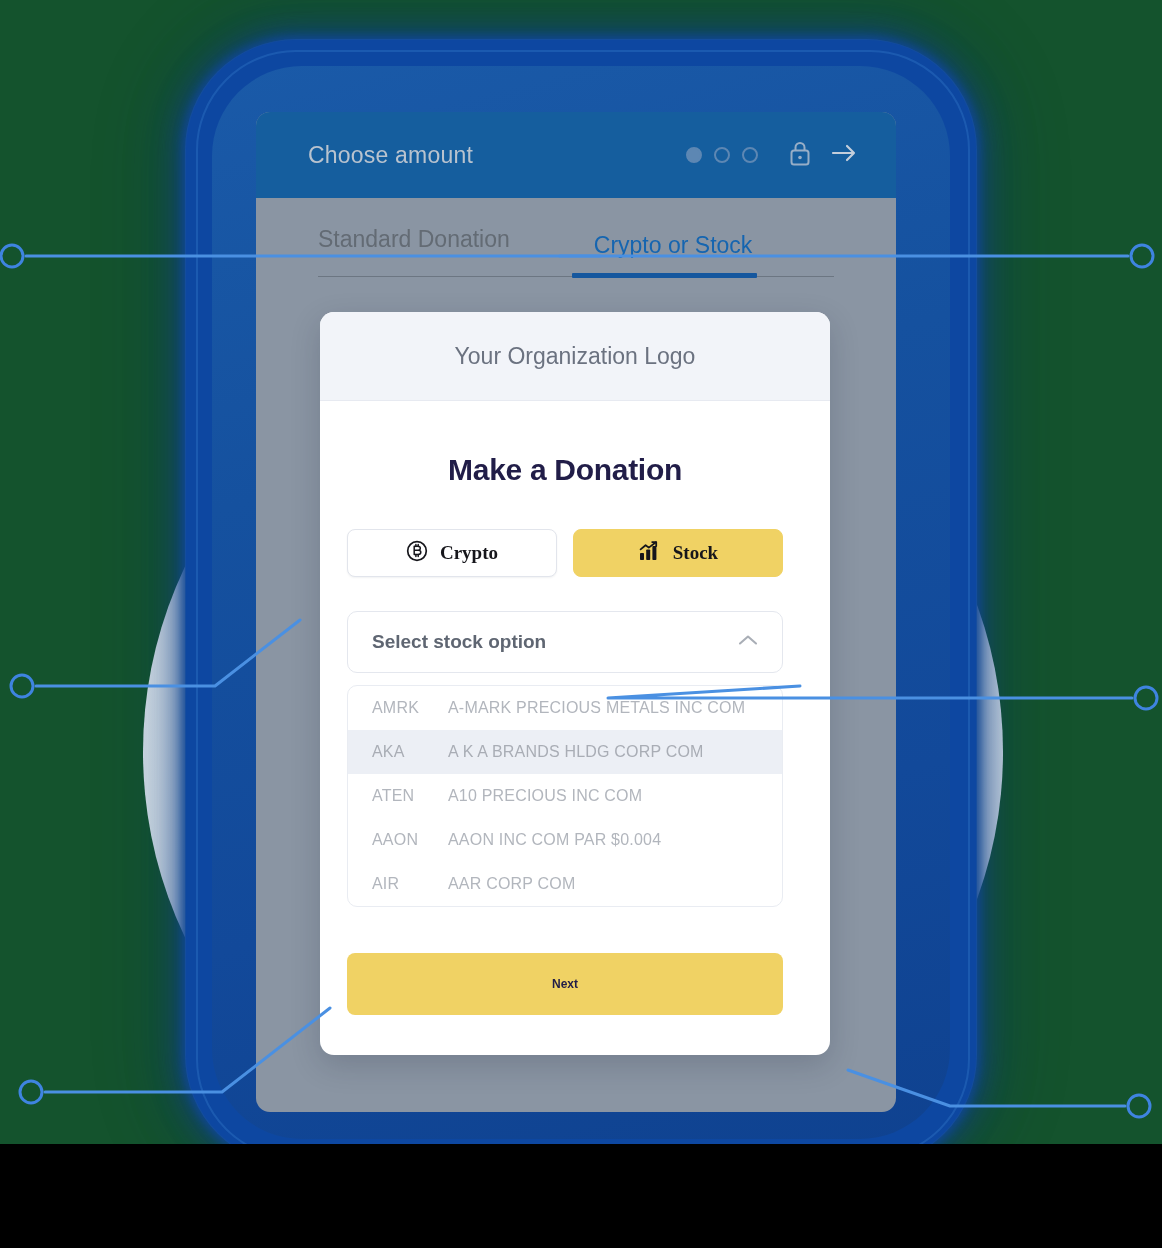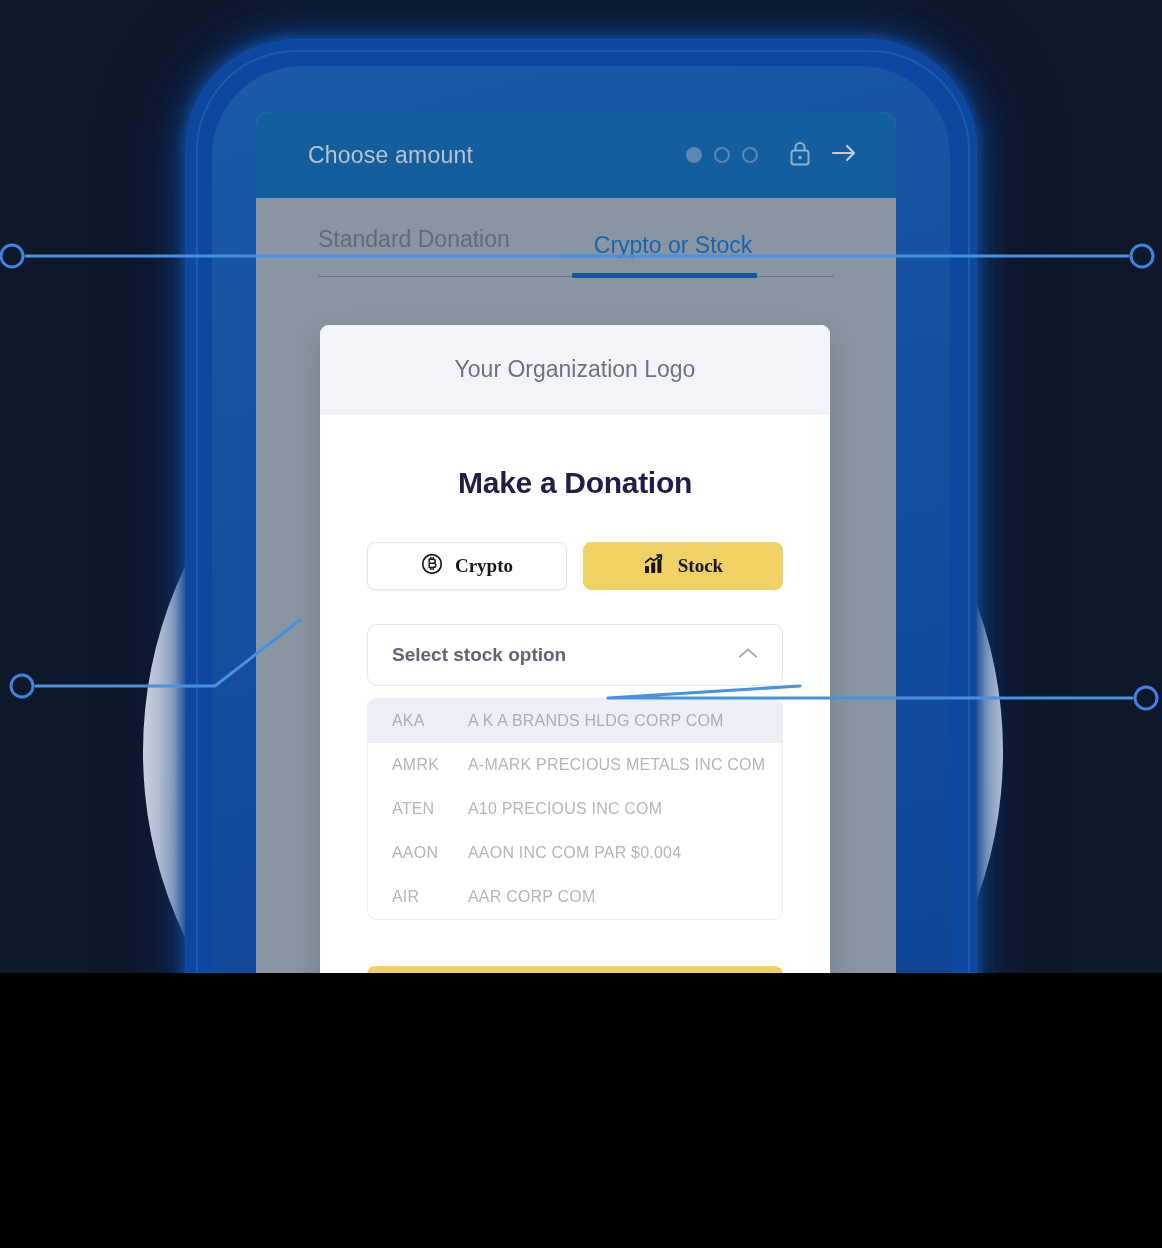--- a/index.html
+++ b/index.html
@@ -8,23 +8,23 @@
     padding: 0;
     background: #000000;
   }
   body {
     font-family: "Liberation Sans", sans-serif;
     -webkit-font-smoothing: antialiased;
   }
   #stage {
     position: relative;
     width: 1162px;
-    height: 973px;
+    height: 1144px;
     overflow: hidden;
-    background: #0f172a;
+    background: #14532d;
   }
 
   
   .halo {
     position: absolute;
     border-radius: 50%;
     pointer-events: none;
   }
   .halo-1 {
     left: 143px;  top: 322px;
@@ -162,39 +162,39 @@
     width: 185px;
     height: 5px;
     background: #15579e;
     border-radius: 1px;
   }
 
   
   .card {
     position: absolute;
     left: 64px;
-    top: 213px;
+    top: 200px;
     width: 510px;
-    border-radius: 9px;
+    border-radius: 14px;
     background: #ffffff;
     overflow: hidden;
     box-shadow: 0 10px 30px rgba(20,30,50,0.18);
   }
   .card-logo {
     height: 88px;
     background: #f2f4f9;
     border-bottom: 1px solid #e7eaf1;
     display: flex;
     align-items: center;
     justify-content: center;
     color: #6b7280;
     font-size: 23px;
   }
   .card-body {
-    padding: 42px 47px 40px 47px;
+    padding: 42px 47px 40px 27px;
   }
   .card-title {
     text-align: center;
     color: #211d48;
     font-size: 30px;
     font-weight: bold;
     letter-spacing: -0.3px;
     margin: 10px 0 42px 0;
   }
 
@@ -379,27 +379,27 @@
         <div class="select-box">
           <span class="select-placeholder">Select stock option</span>
           <span>
             <svg width="24" height="16" viewBox="0 0 24 16" fill="none">
               <path d="M4 11.5L12 4.5l8 7" stroke="#a9aeb6" stroke-width="2.1" stroke-linecap="round" stroke-linejoin="round"></path>
             </svg>
           </span>
         </div>
 
         <div class="dropdown-list">
+          <div class="dd-item">
+            <span class="dd-sym">AMRK</span>
+            <span class="dd-name">A-MARK PRECIOUS METALS INC COM</span>
+          </div>
           <div class="dd-item highlight">
             <span class="dd-sym">AKA</span>
             <span class="dd-name">A K A BRANDS HLDG CORP COM</span>
-          </div>
-          <div class="dd-item">
-            <span class="dd-sym">AMRK</span>
-            <span class="dd-name">A-MARK PRECIOUS METALS INC COM</span>
           </div>
           <div class="dd-item">
             <span class="dd-sym">ATEN</span>
             <span class="dd-name">A10 PRECIOUS INC COM</span>
           </div>
           <div class="dd-item">
             <span class="dd-sym">AAON</span>
             <span class="dd-name">AAON INC COM PAR $0.004</span>
           </div>
           <div class="dd-item">

